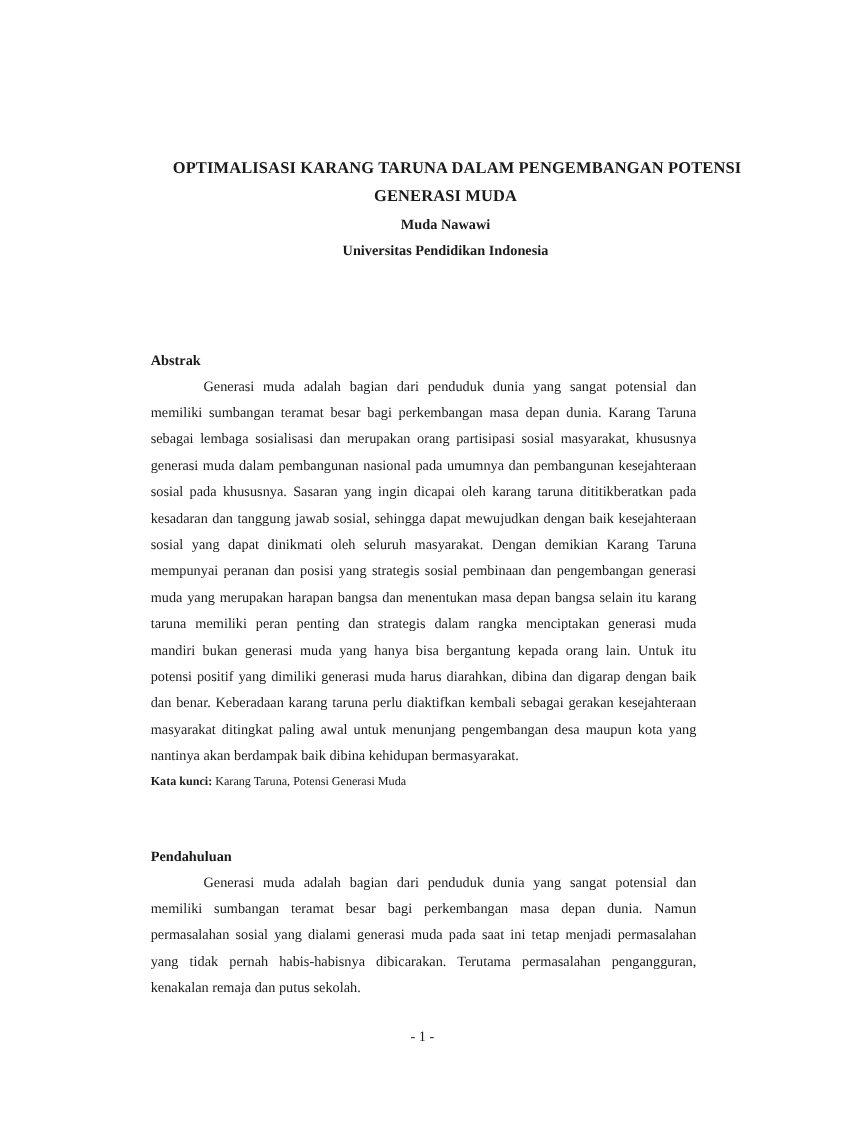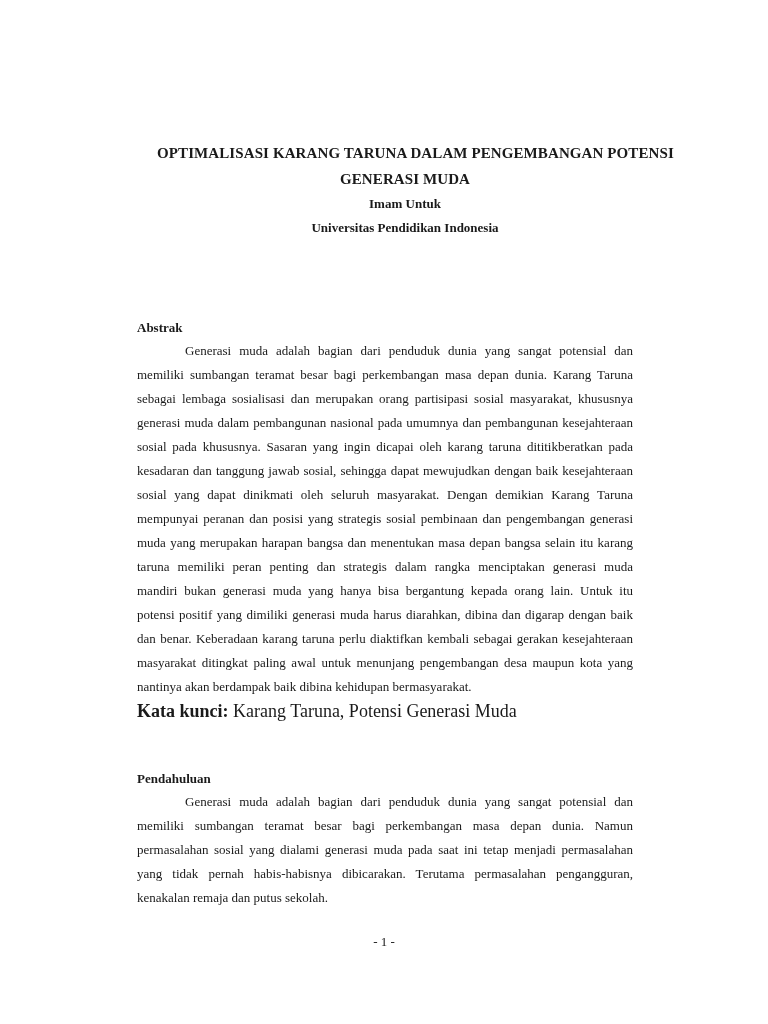--- a/index.html
+++ b/index.html
@@ -60,21 +60,21 @@
       text-align: justify;
       text-align-last: justify;
       height: 24px;
       line-height: 24px;
       white-space: nowrap;
       font-size: 13px;
     }
     .line.first { padding-left: 48px; }
     .line.last { text-align-last: left; }
     .keywords {
-      font-size: 18px;
+      font-size: 11px;
       line-height: 24px;
       height: 24px;
     }
     .keywords .kw-label { font-weight: bold; }
     .page-number {
       position: absolute;
       top: 932px;
       left: 0;
       width: 768px;
       text-align: center;
@@ -83,21 +83,21 @@
     }
   </style>
 </head>
 <body>
 
 <div class="page">
 
   <div class="title-block">
     <div class="title-line">OPTIMALISASI KARANG TARUNA DALAM PENGEMBANGAN POTENSI</div>
     <div class="title-line">GENERASI MUDA</div>
-    <div class="author">Imam Untuk</div>
+    <div class="author">Muda Nawawi</div>
     <div class="affil">Universitas Pendidikan Indonesia</div>
   </div>
 
   <div class="section" style="top:287px;">
     <div class="section-heading">Abstrak</div>
     <div>
       <span class="line first">Generasi muda adalah bagian dari penduduk dunia yang sangat potensial dan</span>
       <span class="line">memiliki sumbangan teramat besar bagi perkembangan masa depan dunia. Karang Taruna</span>
       <span class="line">sebagai lembaga sosialisasi dan merupakan orang partisipasi sosial masyarakat, khususnya</span>
       <span class="line">generasi muda dalam pembangunan nasional pada umumnya dan pembangunan kesejahteraan</span>

